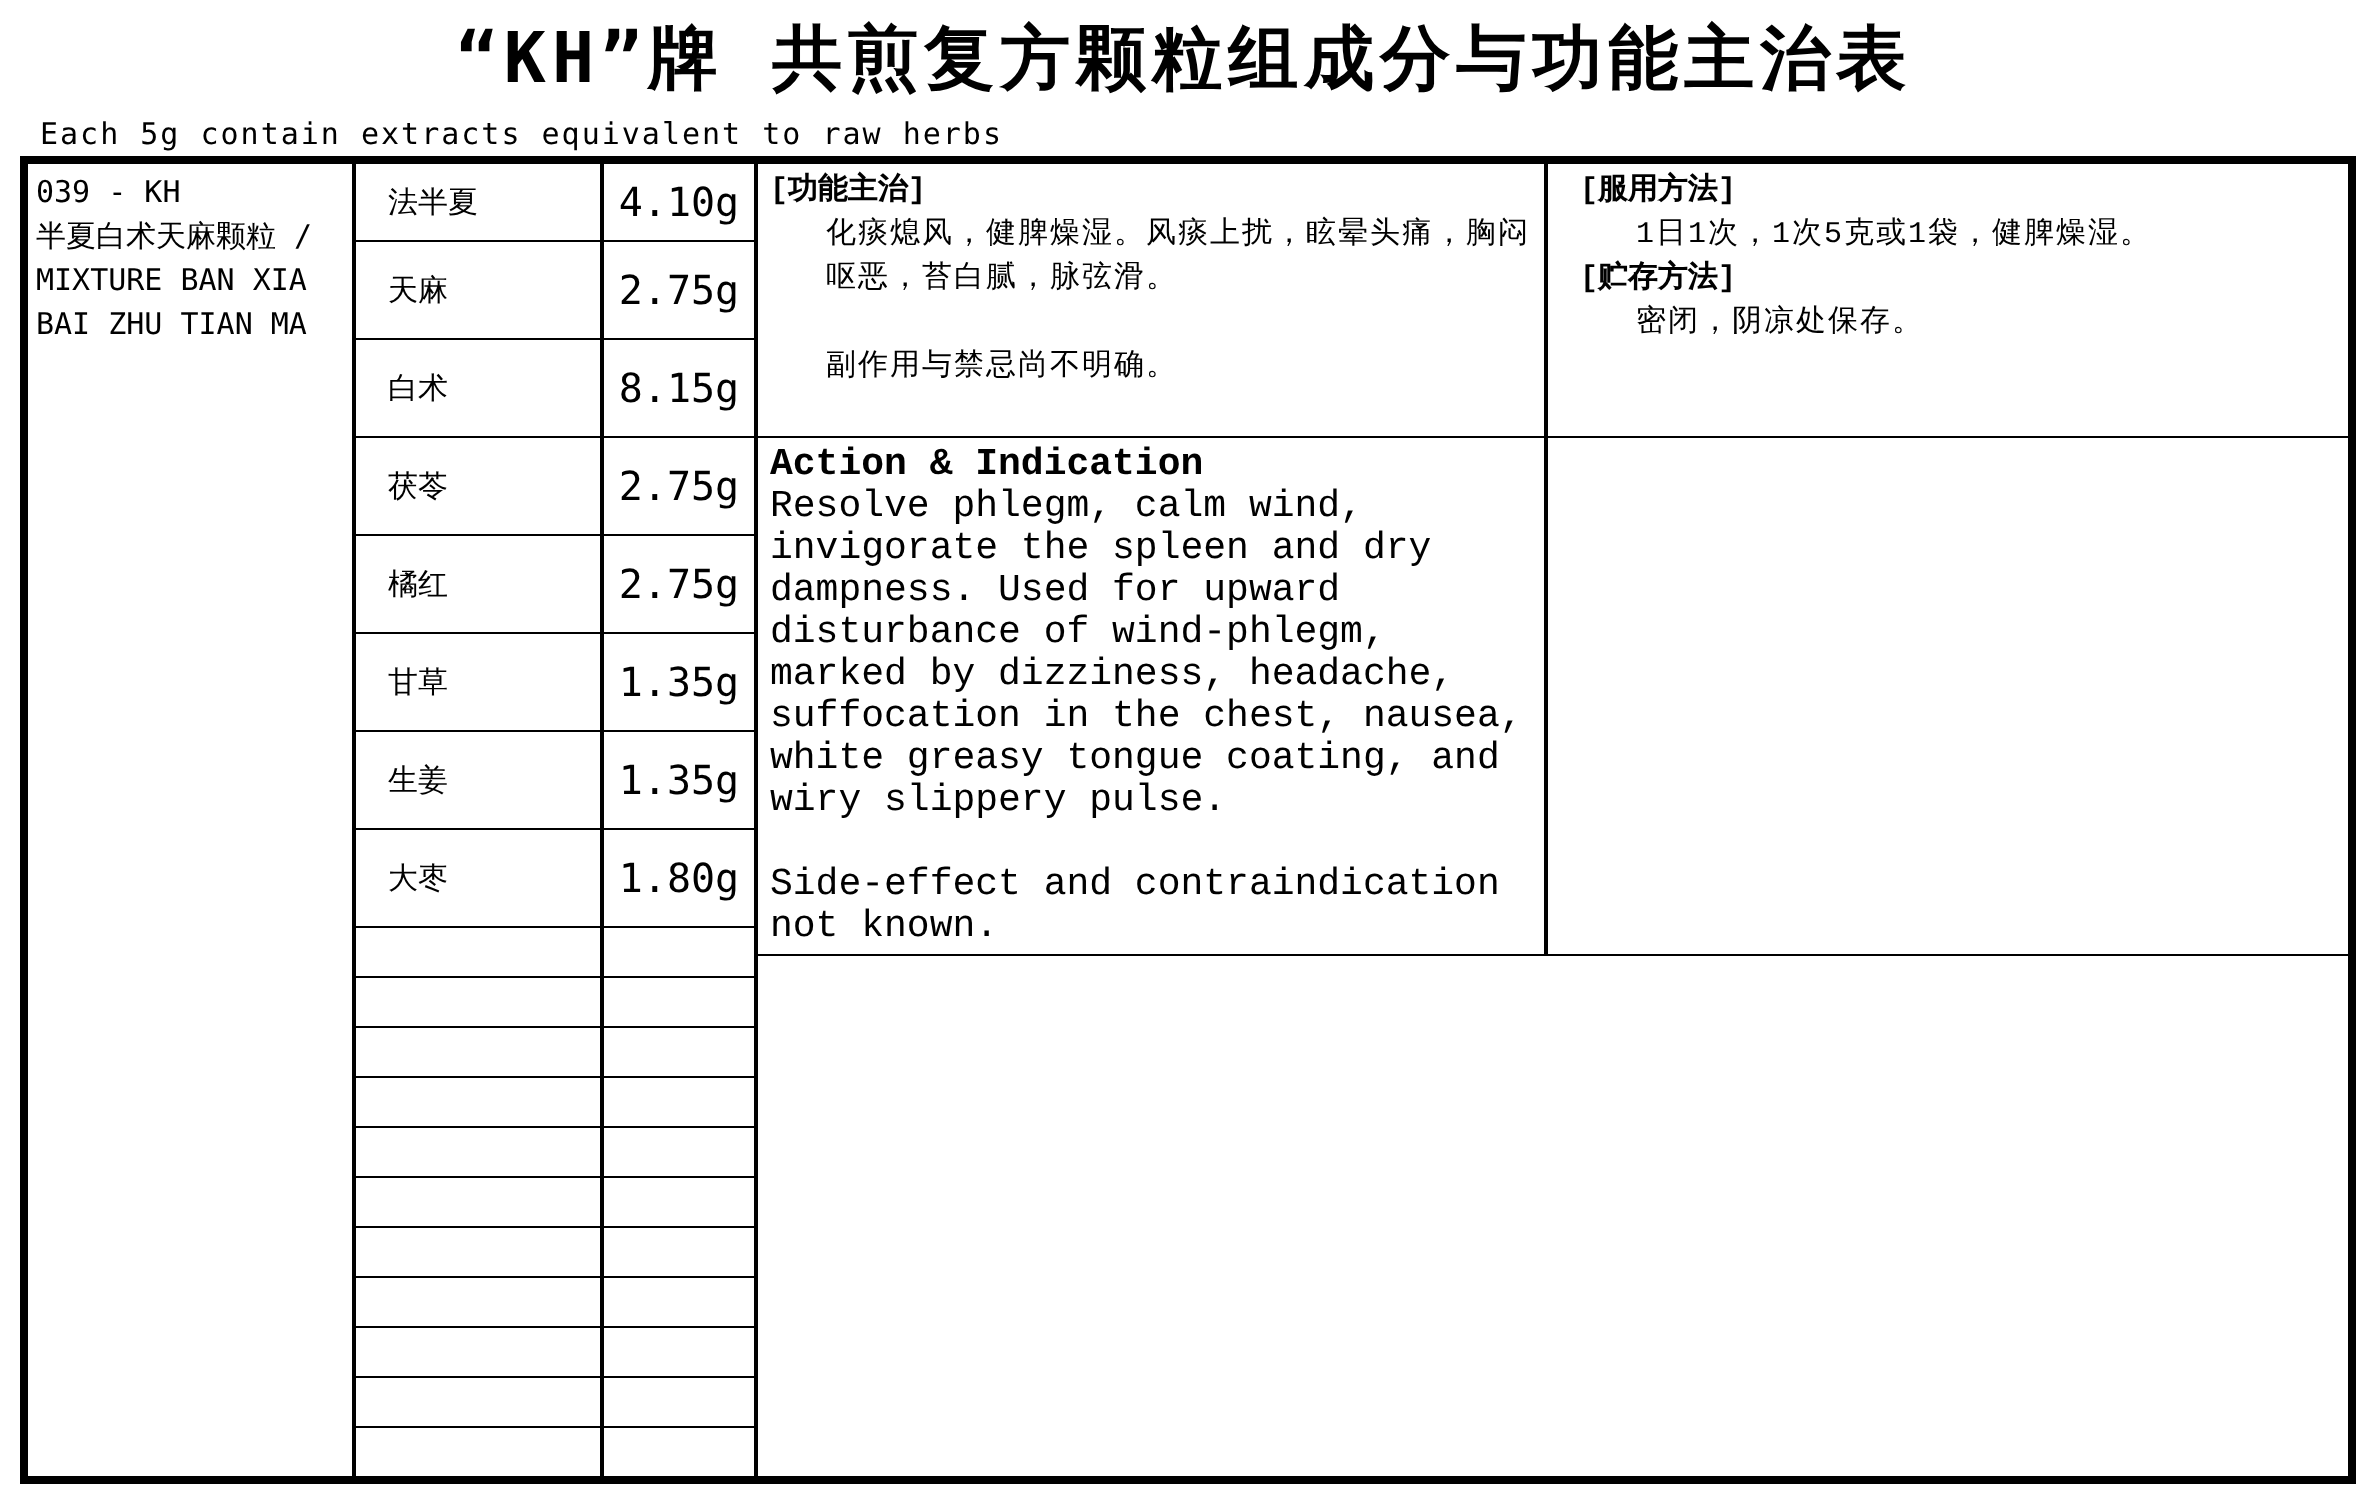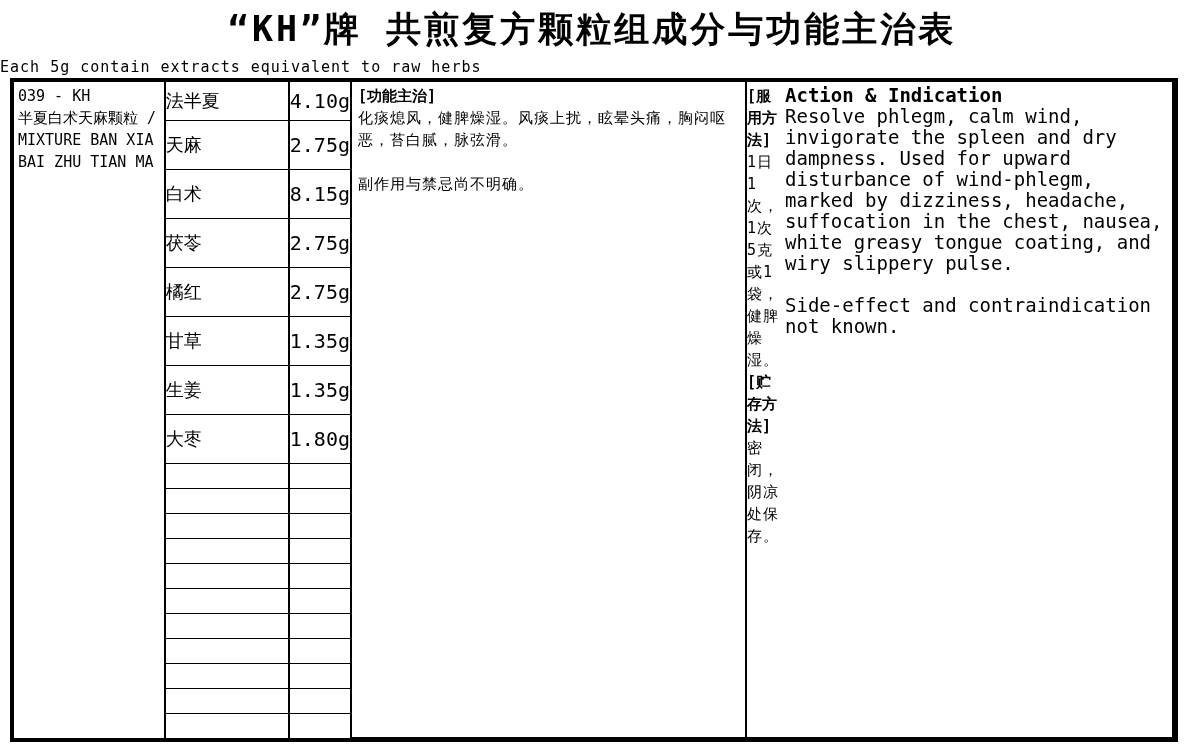--- a/index.html
+++ b/index.html
@@ -16,21 +16,21 @@
     top: 6px; left: 0; width: 1184px;
     text-align: center;
     font-size: 35px;
     font-weight: bold;
     letter-spacing: 3px;
     font-family: "DejaVu Sans Mono", "Liberation Mono", monospace;
   }
 
   .subtitle {
     position: absolute;
-    top: 58px; left: 0;
+    top: 58px; left: 20px;
     font-size: 15px;
     letter-spacing: 1px;
   }
 
   .sheet-table {
     position: absolute;
     left: 10px; top: 78px;
     width: 1168px; height: 664px;
     border: 4px solid #000000;
     display: flex;
@@ -61,55 +61,55 @@
     border-bottom: 1px solid #000000;
     min-height: 0;
   }
   .herb-row:first-child { flex: 0 0 39px; }
   .herb-row:last-child { border-bottom: none; }
   .herb-name {
     width: 124px;
     border-right: 2px solid #000000;
     display: flex;
     align-items: center;
-    padding-left: 0;
-    font-size: 18px;
+    padding-left: 16px;
+    font-size: 15px;
   }
   .herb-amount {
     flex: 1;
     display: flex;
     align-items: center;
     justify-content: center;
     font-size: 20px;
   }
 
   
-  .col-right { flex: 1; display: flex; flex-direction: row; }
+  .col-right { flex: 1; display: flex; flex-direction: column; font-family: Liberation Mono, monospace; }
   .row-cn {
     flex: 0 0 137px;
     border-bottom: 1px solid #000000;
     display: flex;
   }
   .row-en {
     flex: 0 0 242px;
     border-bottom: 1px solid #000000;
     display: flex;
   }
   .row-blank { flex: 1; }
 
   .cell-left {
     width: 395px;
     border-right: 2px solid #000000;
     padding: 3px 6px;
   }
-  .cell-right { flex: 1; padding: 3px 0; }
+  .cell-right { flex: 1; padding: 3px 16px; }
 
   .cn-cell { font-size: 15px; line-height: 22px; }
   .cn-cell .hdr { font-weight: bold; }
-  .cn-cell .para { letter-spacing: 1px; }
+  .cn-cell .para { letter-spacing: 1px; margin-left: 28px; }
   .cn-cell .spaced { }
   .fn-note { margin-top: 22px; }
 
   .en-cell { font-size: 19px; line-height: 21px; }
   .en-cell .hdr { font-weight: bold; }
   .en-cell .spaced { margin-top: 21px; }
 </style>
 </head>
 <body>
 

